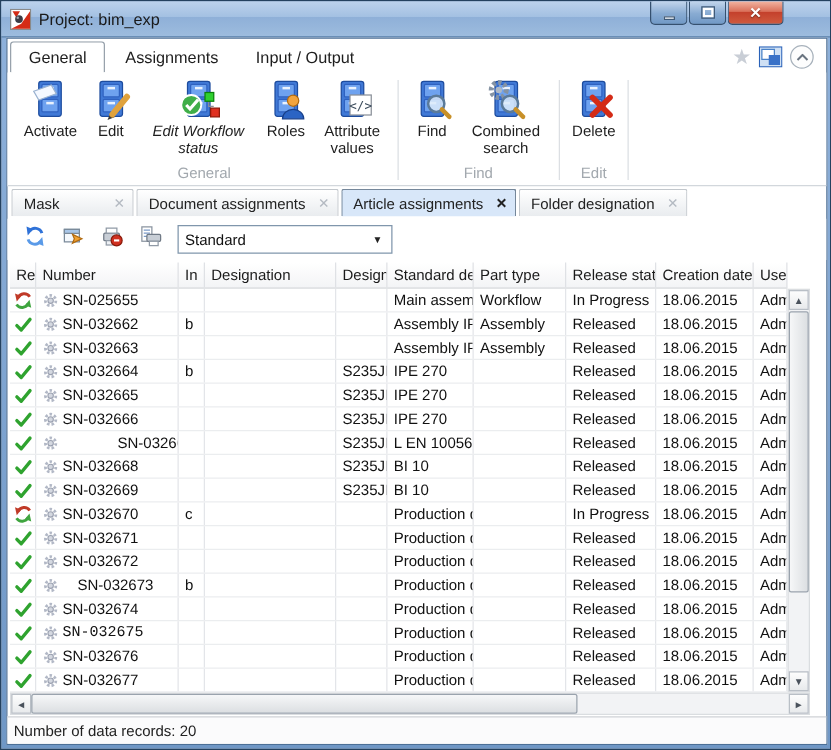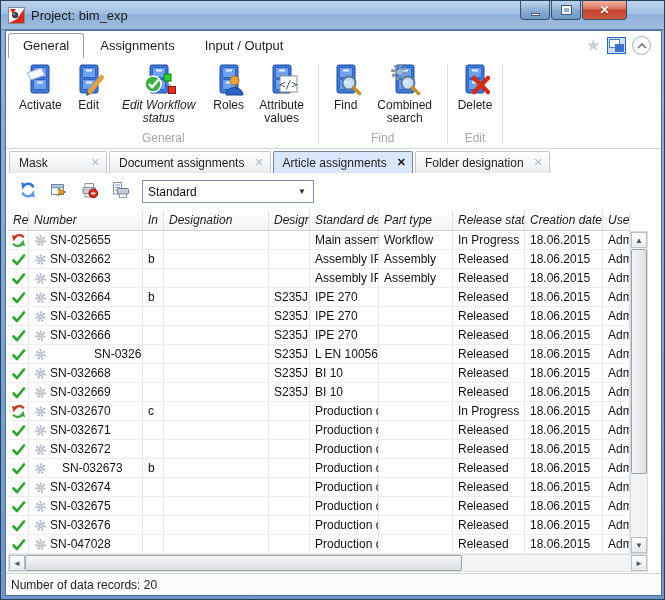--- a/index.html
+++ b/index.html
@@ -54,21 +54,21 @@
   
   .toolbar { position:absolute; left:5px; top:174px; width:655px; height:33px; display:flex; align-items:center; background:#fff; }
   .tbicon { width:18px; height:18px; margin-left:11px; }
   .tbicon:first-child { margin-left:13px; }
   .combo { margin-left:12px; width:172px; height:23px; border:1px solid #8096ac; background:#fff; display:flex; align-items:center;
            font-size:12px; color:#111; padding-left:5px; }
   .combo .arrow { margin-left:auto; padding-right:7px; font-size:8px; color:#222; }
   
   .thead { position:absolute; left:7px; top:209px; width:622px; height:21px; display:flex;
            background:linear-gradient(#ffffff,#f3f4f6); border-bottom:1px solid #cdd0d4; }
-  .th { font-size:12px; color:#1a1a1a; padding:3px 0 0 5px; border-right:1px solid #dfe1e5; overflow:hidden; white-space:nowrap;font-style:italic; }
+  .th { font-size:12px; color:#1a1a1a; padding:3px 0 0 5px; border-right:1px solid #dfe1e5; overflow:hidden; white-space:nowrap; }
   .tbody { position:absolute; left:7px; top:230px; width:622px; height:323px; overflow:hidden; background:#fff; }
   .tr { display:flex; height:19px; border-bottom:1px solid #ebedef; }
   .td { font-size:12px; color:#111; padding-left:5px; border-right:1px solid #e3e5e9; overflow:hidden; white-space:nowrap;
         display:flex; align-items:center; }
   .td.c-status { padding-left:3px; }
   .td .gear { margin-right:3px; flex:0 0 auto; }
   
   .vscroll { position:absolute; left:629px; top:230px; width:18px; height:323px; background:#f2f3f5; border:1px solid #dadde0; }
   .hscroll { position:absolute; left:7px; top:553px; width:640px; height:18px; background:#f2f3f5; border:1px solid #dadde0; display:flex; }
   .sbtn { width:16px; height:16px; background:linear-gradient(#fdfdfd,#e8eaec); border:1px solid #b9bfc6; color:#4a525c;
@@ -635,21 +635,21 @@
         <div class="td c-release" style="width: 72px;">Released</div>
         <div class="td c-created" style="width: 78px;">18.06.2015</div>
         <div class="td c-user" style="width: 27px;">Administrator</div>
       </div>
       <div class="tr">
         <div class="td c-status" style="width: 21px;">
           <svg width="15" height="15" viewBox="0 0 15 15">
             <path d="M2.5 8.5 L6 12 L13 3.5" stroke="#2fa32f" stroke-width="2.7" fill="none" stroke-linecap="round" stroke-linejoin="round"></path>
           </svg>
         </div>
-        <div class="td c-number" style="width: 114px;">
+        <div class="td c-number" style="width: 114px; font-family: Liberation Mono, monospace;">
           <svg class="gear" width="13" height="13" viewBox="0 0 15 15">
             <circle cx="7.5" cy="7.5" r="4.8" fill="none" stroke="#b2b8c6" stroke-width="2.6" stroke-dasharray="2.3 1.9"></circle>
             <circle cx="7.5" cy="7.5" r="2.5" fill="#d4d8e0" stroke="#9aa0b0"></circle>
           </svg>
           <span>SN-032675</span>
         </div>
         <div class="td c-index" style="width: 21px;"></div>
         <div class="td c-designation" style="width: 105px;"></div>
         <div class="td c-design" style="width: 41px;"></div>
         <div class="td c-standard" style="width: 69px;">Production drawing</div>
@@ -684,21 +684,21 @@
         <div class="td c-status" style="width: 21px;">
           <svg width="15" height="15" viewBox="0 0 15 15">
             <path d="M2.5 8.5 L6 12 L13 3.5" stroke="#2fa32f" stroke-width="2.7" fill="none" stroke-linecap="round" stroke-linejoin="round"></path>
           </svg>
         </div>
         <div class="td c-number" style="width: 114px;">
           <svg class="gear" width="13" height="13" viewBox="0 0 15 15">
             <circle cx="7.5" cy="7.5" r="4.8" fill="none" stroke="#b2b8c6" stroke-width="2.6" stroke-dasharray="2.3 1.9"></circle>
             <circle cx="7.5" cy="7.5" r="2.5" fill="#d4d8e0" stroke="#9aa0b0"></circle>
           </svg>
-          <span>SN-047028</span>
+          <span>SN-032677</span>
         </div>
         <div class="td c-index" style="width: 21px;"></div>
         <div class="td c-designation" style="width: 105px;"></div>
         <div class="td c-design" style="width: 41px;"></div>
         <div class="td c-standard" style="width: 69px;">Production drawing</div>
         <div class="td c-part_type" style="width: 74px;"></div>
         <div class="td c-release" style="width: 72px;">Released</div>
         <div class="td c-created" style="width: 78px;">18.06.2015</div>
         <div class="td c-user" style="width: 27px;">Administrator</div>
       </div>

